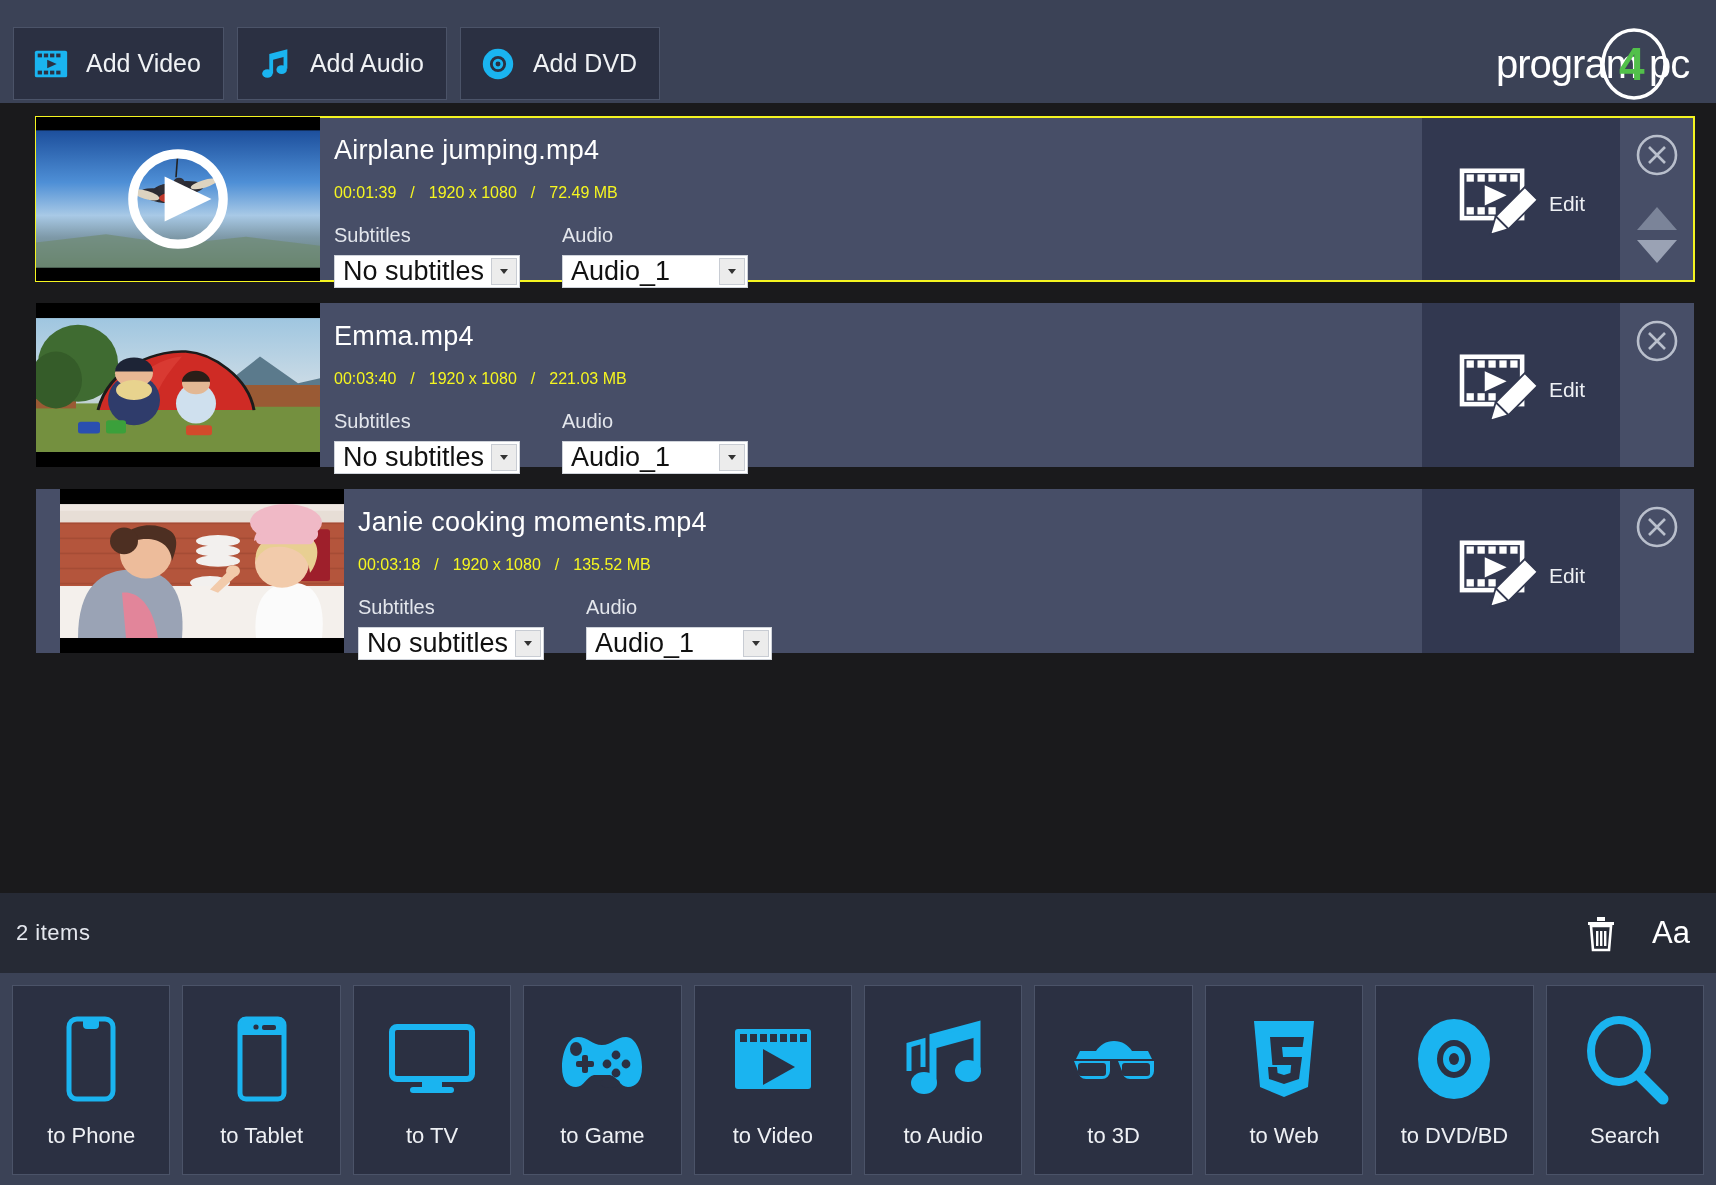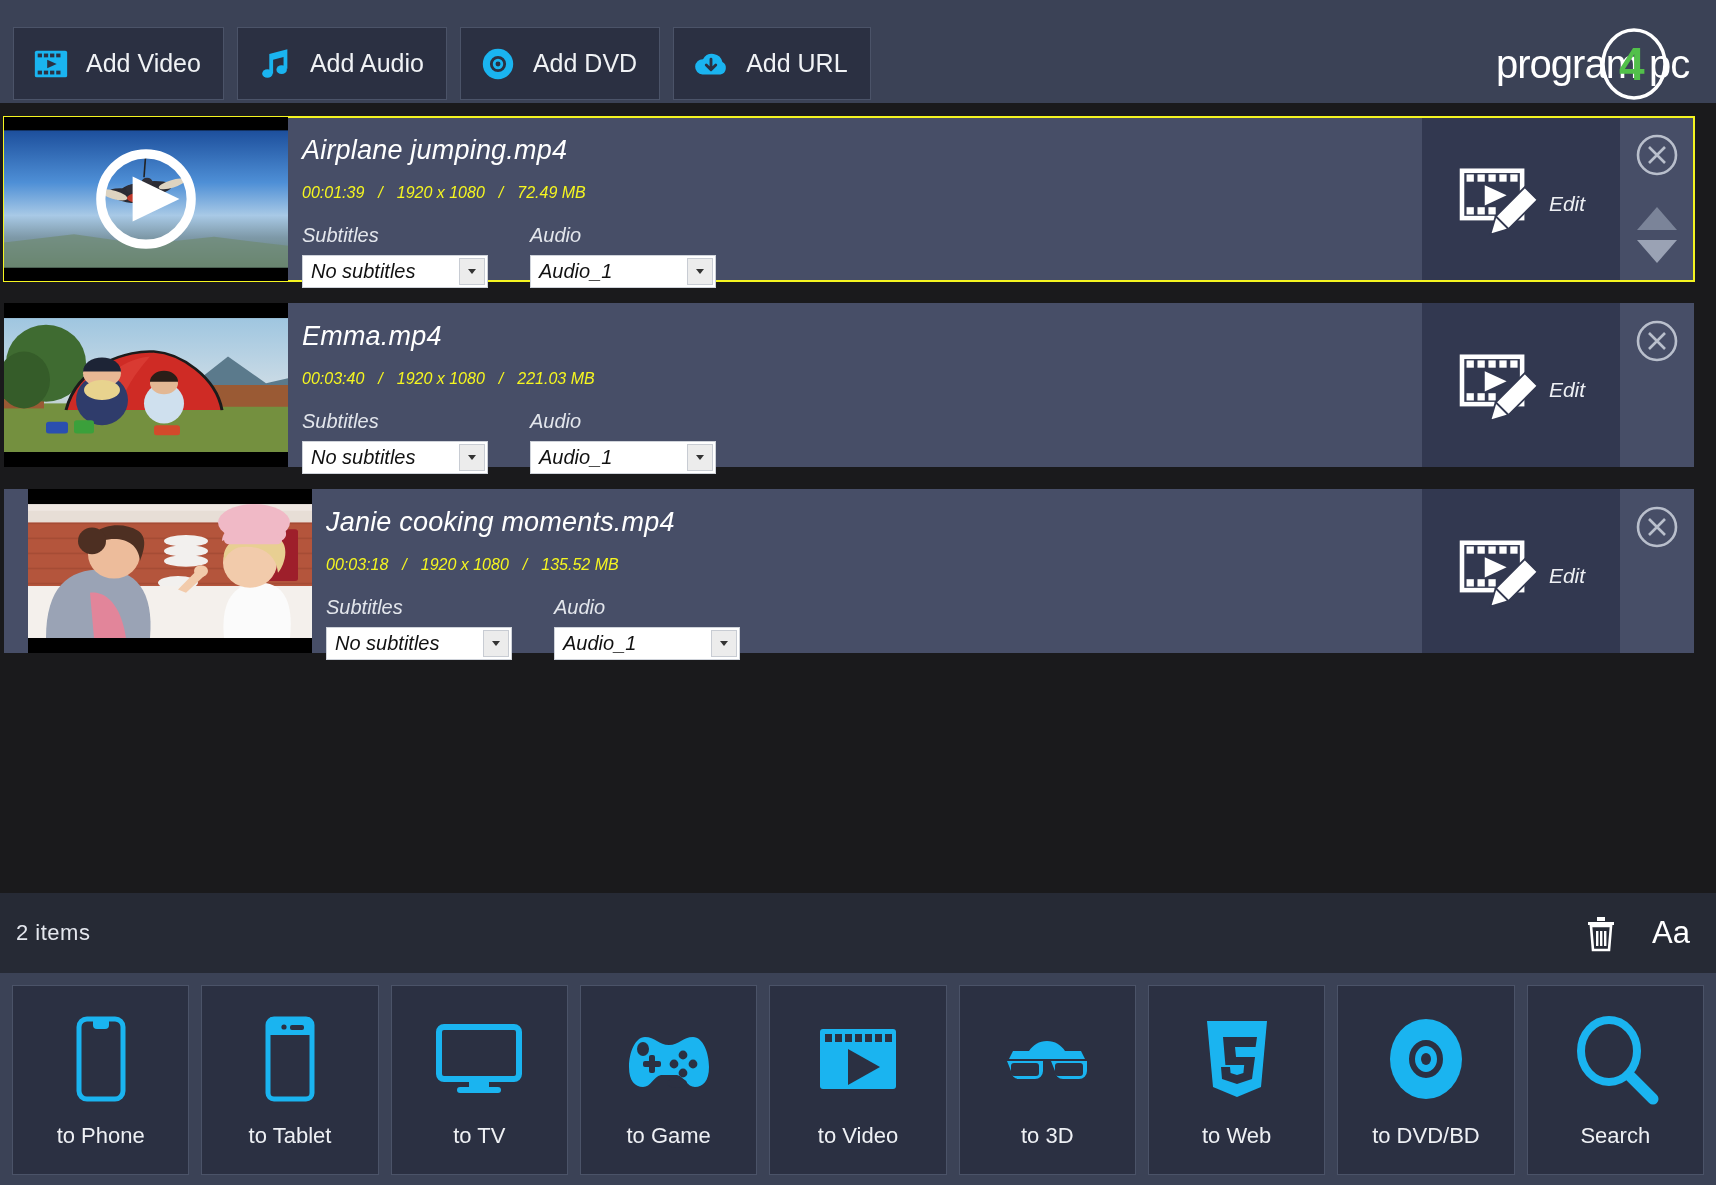--- a/index.html
+++ b/index.html
@@ -34,25 +34,24 @@
   }
 
   
   #list-area{
     position:absolute; left:0; top:103px; width:1716px; height:790px;
     background:#1a1a1c;
     overflow:hidden;
   }
   .row{
     position:relative;
-    margin:0 22px 0 4px;
+    margin:0 22px 0 36px;
     height:164px;
     background:#474e67;
     display:flex;
-    font-style:italic;
   }
   .row.r1{ margin-top:14px; outline:2px solid #f5f520; outline-offset:-1px; }
   .row.r2{ margin-top:22px; }
   .row.r3{ margin-top:22px;padding-left:24px; }
 
   .thumb{
     width:284px; flex:0 0 284px; height:100%;
     background:#000; position:relative; overflow:hidden;
   }
   .thumb svg{ display:block; width:100%; height:100%; }
@@ -63,21 +62,21 @@
   .specs .sep{ margin:0 14px; }
   .fields{ margin-top:22px; display:flex; }
   .fgroup{ margin-right:42px; }
   .fgroup .flab{ font-size:20px; color:#e3e6ec; margin-bottom:8px; }
   .combo{
     width:186px; height:33px; background:#ffffff;
     display:flex; align-items:center; position:relative;
     border:1px solid #cfd3da;
     cursor:pointer;
   }
-  .combo .val{ color:#111; font-size:20px; padding-left:8px; white-space:nowrap; overflow:hidden; }
+  .combo .val{ color:#111; font-size:27px; padding-left:8px; white-space:nowrap; overflow:hidden; }
   .combo .arrowbox{
     position:absolute; right:2px; top:2px; bottom:2px; width:26px;
     background:#ececec; border:1px solid #c8ccd3;
     display:flex; align-items:center; justify-content:center;
   }
   .combo .arrowbox i{
     display:block; width:0;height:0;
     border-left:4px solid transparent; border-right:4px solid transparent;
     border-top:5px solid #333;
   }
@@ -164,27 +163,20 @@
   <div class="tb-btn">
     <svg class="tb-ic" viewBox="0 0 40 40">
       <circle cx="20" cy="20" r="16" fill="#1ab4f0"></circle>
       <circle cx="20" cy="20" r="7" fill="none" stroke="#2b3042" stroke-width="3"></circle>
       <circle cx="20" cy="20" r="2.6" fill="#2b3042"></circle>
     </svg>
     <span class="lbl">Add DVD</span>
   </div>
 
 
-  <div class="tb-btn">
-    <svg class="tb-ic" viewBox="0 0 40 40">
-      <path d="M11 31a8 8 0 0 1 .6-16 11 11 0 0 1 20.4 3 7 7 0 0 1-2 13z" fill="#1ab4f0"></path>
-      <path d="M20 15v11M15 21l5 5 5-5" stroke="#2b3042" stroke-width="3" fill="none" stroke-linecap="round" stroke-linejoin="round"></path>
-    </svg>
-    <span class="lbl">Add URL</span>
-  </div>
 
   <svg id="logo" viewBox="0 0 210 72">
     <ellipse cx="148" cy="36" rx="31" ry="34" fill="none" stroke="#ffffff" stroke-width="3.5"></ellipse>
     <text x="10" y="50" font-family="'Liberation Sans',sans-serif" font-size="40" fill="#ffffff" letter-spacing="-1">program</text>
     <text x="133" y="52" font-family="'Liberation Sans',sans-serif" font-size="46" font-weight="bold" fill="#52c04a">4</text>
     <text x="163" y="50" font-family="'Liberation Sans',sans-serif" font-size="40" fill="#ffffff" letter-spacing="-1">pc</text>
   </svg>
 </div>
 
 <div id="list-area">
@@ -553,20 +545,30 @@
           <rect x="45" y="23" width="7" height="8"></rect>
         <rect x="55" y="23" width="7" height="8"></rect>
           <rect x="65" y="23" width="7" height="8"></rect>
         <rect x="75" y="23" width="7" height="8"></rect>
       </g>
       <polygon points="38,38 70,56 38,74" fill="#2b3042"></polygon>
     </svg>
     <div class="pflbl">to Video</div>
   </div>
 
+  <div class="pf">
+    <svg class="pfic" viewBox="0 0 96 96">
+      <path d="M38 72 V26 L82 14 V58" fill="none" stroke="#1ab4f0" stroke-width="7"></path>
+      <path d="M38 26 L82 14 v12 L38 38z" fill="#1ab4f0"></path>
+      <ellipse cx="29" cy="72" rx="13" ry="11" fill="#1ab4f0"></ellipse>
+      <ellipse cx="73" cy="60" rx="13" ry="11" fill="#1ab4f0"></ellipse>
+      <path d="M14 60 V34 L28 30 V56" fill="none" stroke="#1ab4f0" stroke-width="5"></path>
+    </svg>
+    <div class="pflbl">to Audio</div>
+  </div>
 
   <div class="pf">
     <svg class="pfic" viewBox="0 0 96 96">
       <path d="M48 30 C40 30 34 34 30 40 L14 40 L10 48 L86 48 L82 40 L66 40 C62 34 56 30 48 30Z" fill="#1ab4f0"></path>
       <path d="M8 50 h36 v10 a8 8 0 0 1 -8 8 h-16 a8 8 0 0 1 -8 -8 z" fill="#1ab4f0"></path>
       <path d="M52 50 h36 v10 a8 8 0 0 1 -8 8 h-16 a8 8 0 0 1 -8 -8 z" fill="#1ab4f0"></path>
       <rect x="12" y="52" width="28" height="13" rx="3" fill="#2b3042"></rect>
       <rect x="56" y="52" width="28" height="13" rx="3" fill="#2b3042"></rect>
     </svg>
     <div class="pflbl">to 3D</div>

